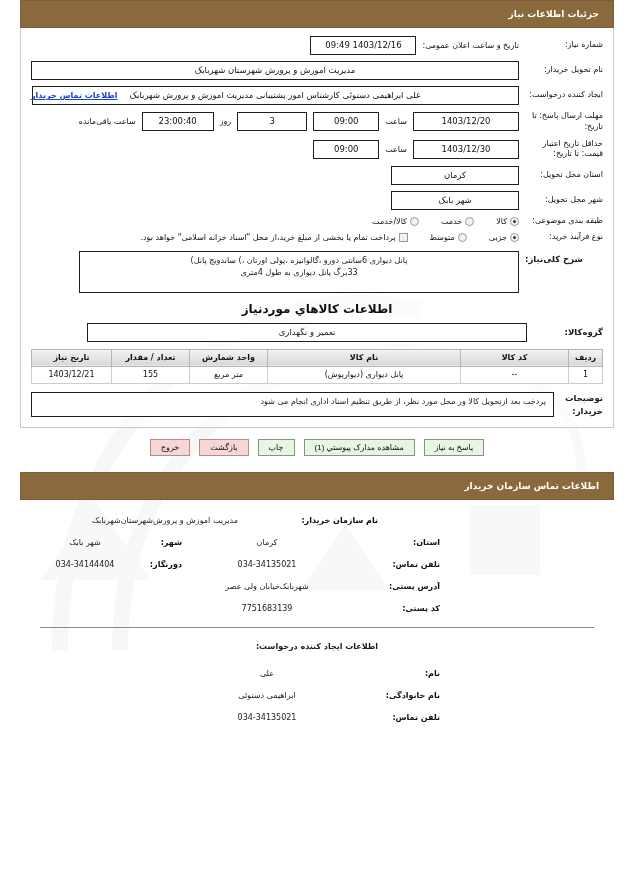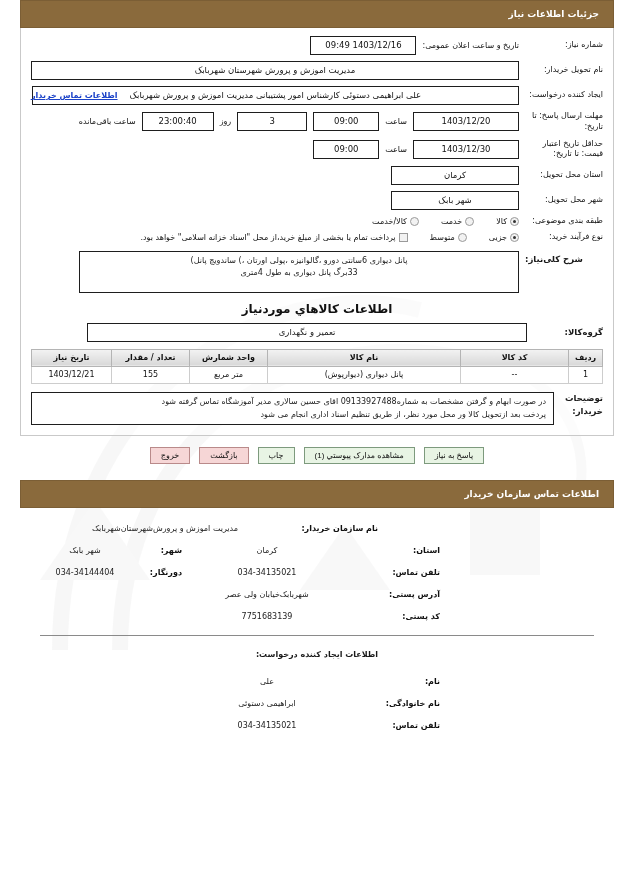--- a/index.html
+++ b/index.html
@@ -323,21 +323,20 @@
         </tr>
       </tbody>
     </table>
 
     <div class="bn-row">
       <div class="bn-lbl">
         <div>توضیحات</div>
         <div>خریدار:</div>
       </div>
       <div class="bn-box">
-        <div>در صورت ابهام و گرفتن  مشخصات به شماره09133927488 اقای حسین  سالاری مدیر آموزشگاه تماس گرفته شود</div>
         <div>پردخت بعد از‌تحویل کالا ور محل مورد نظر، از طریق  تنظیم  اسناد اداری انجام می شود</div>
       </div>
     </div>
 
   </div>
 
   <div class="btn-row">
     <button class="btn">پاسخ به نیاز</button>
     <button class="btn">مشاهده مدارک پیوستي (1)</button>
     <button class="btn">چاپ</button>

